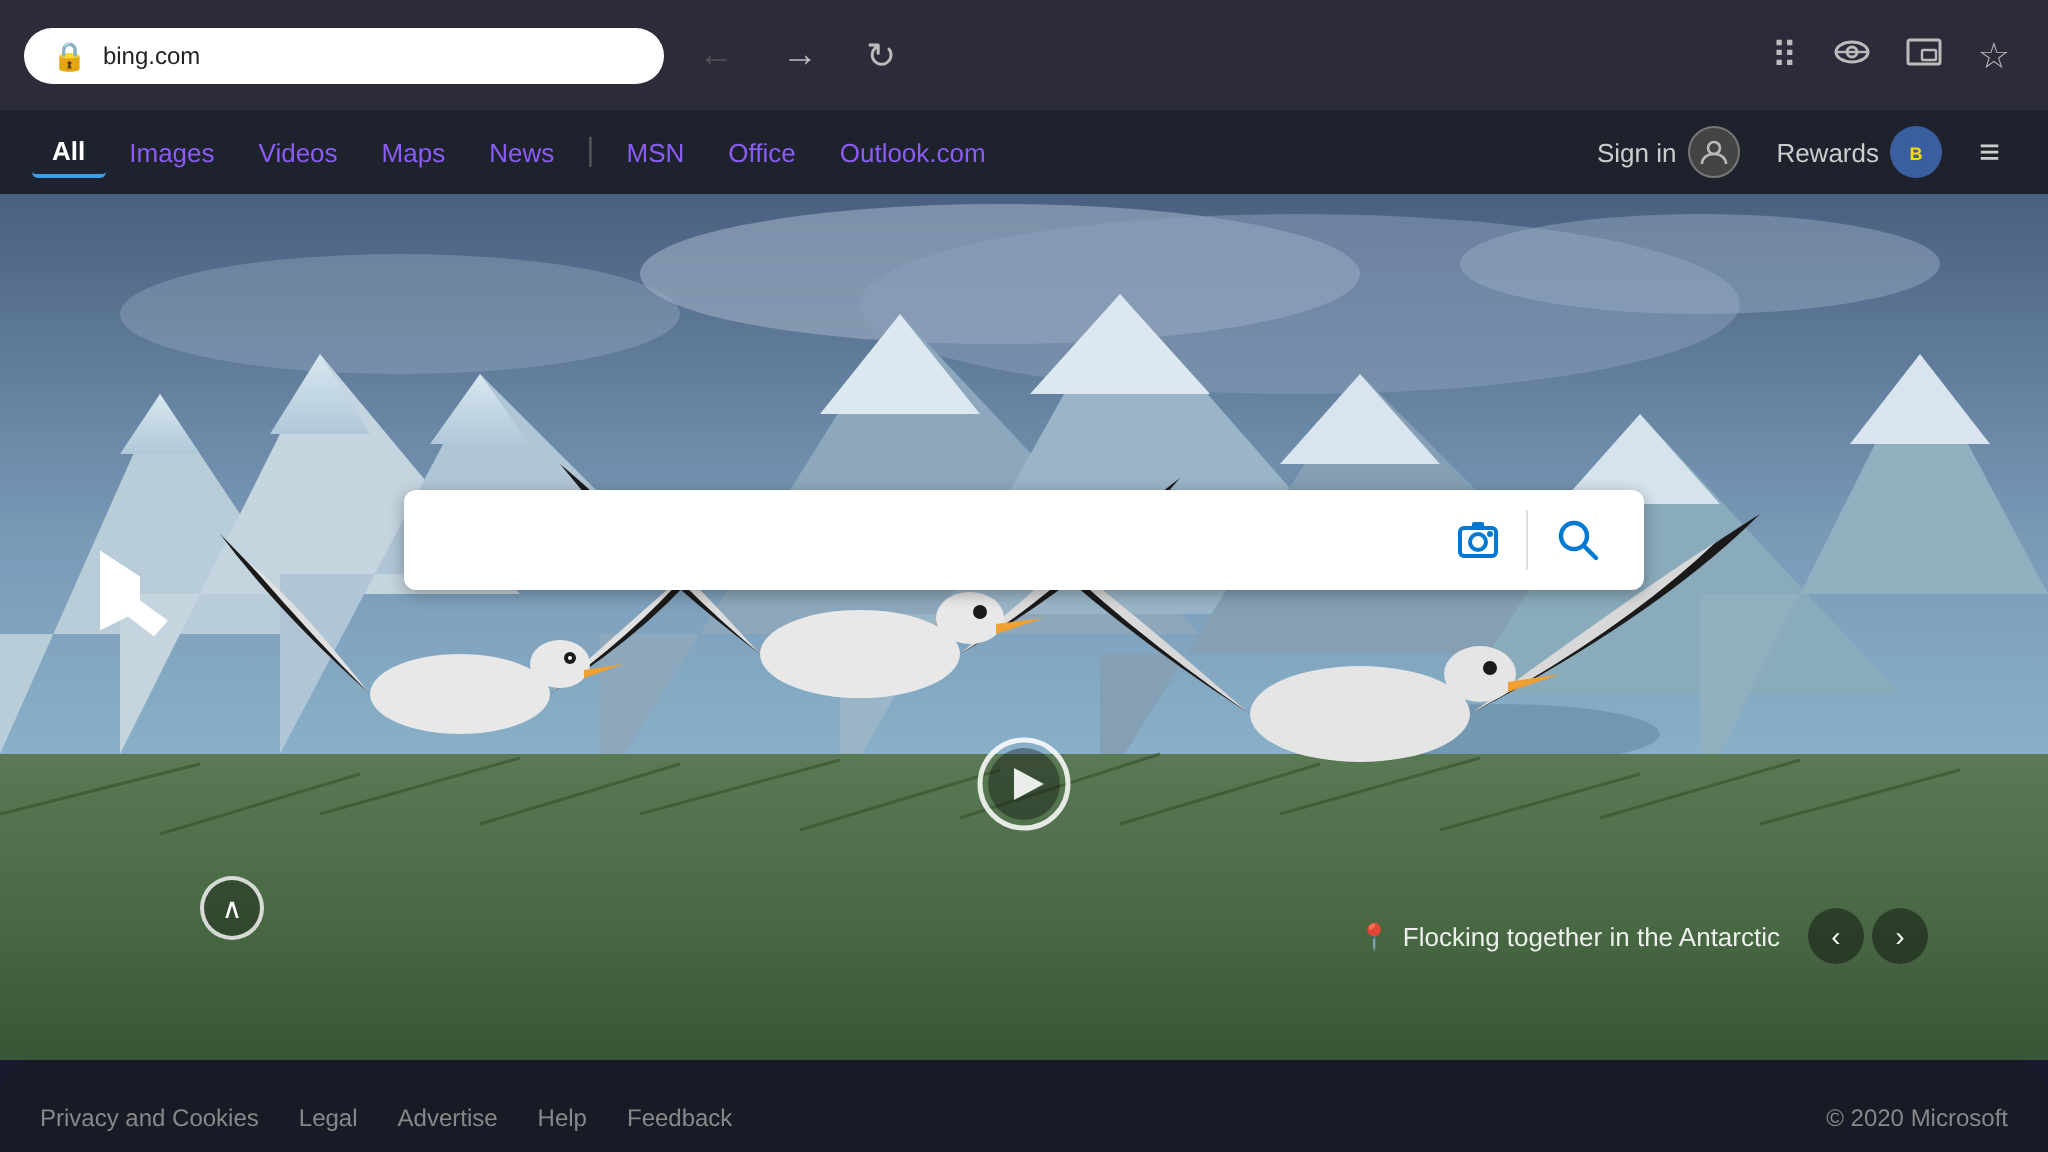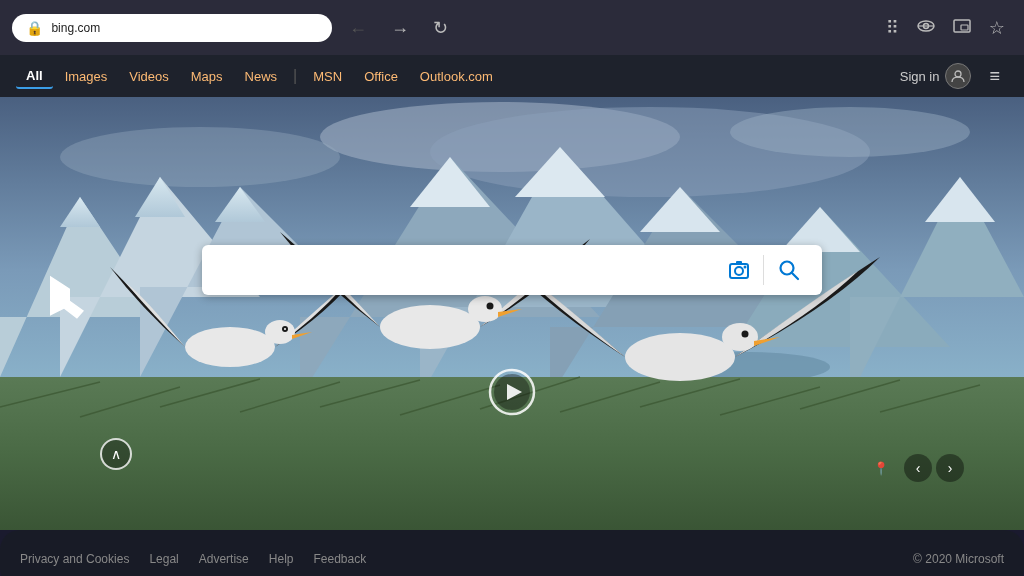--- a/index.html
+++ b/index.html
@@ -45,21 +45,21 @@
     
     .bing-nav {
       background: rgba(30, 35, 45, 0.92);
       display: flex;
       align-items: center;
       padding: 0 16px;
       height: 42px;
       gap: 2px;
     }
     .bing-nav a {
-      color: #fdba74;
+      color: #8b5cf6;
       text-decoration: none;
       font-size: 13px;
       padding: 4px 10px;
       border-radius: 3px;
     }
     .bing-nav a.active {
       color: #fff;
       border-bottom: 2px solid #3b9ee8;
       font-weight: 600;
     }
@@ -337,20 +337,29 @@
   <div class="nav-spacer"></div>
   <div class="sign-in-btn">
     <span>Sign in</span>
     <div class="user-circle">
       <svg width="14" height="14" viewBox="0 0 14 14" fill="none">
         <circle cx="7" cy="5" r="3" stroke="#bbb" stroke-width="1.3" fill="none"></circle>
         <path d="M1 13c0-3 2.5-5 6-5s6 2 6 5" stroke="#bbb" stroke-width="1.3" fill="none"></path>
       </svg>
     </div>
   </div>
+  <div class="rewards-btn">
+    <span>Rewards</span>
+    <div class="rewards-icon">
+      <svg width="16" height="16" viewBox="0 0 16 16" fill="none">
+        <circle cx="8" cy="8" r="6" fill="#3a5fa0"></circle>
+        <text x="8" y="12" text-anchor="middle" font-size="9" fill="#ffd700" font-weight="bold">B</text>
+      </svg>
+    </div>
+  </div>
   <button class="hamburger-btn">≡</button>
 </div>
 
 <div class="main-content">
 
   <div class="bg-image"></div>
 
   <svg class="landscape-svg" viewBox="0 0 1024 433" preserveAspectRatio="xMidYMid slice">
 
     <defs>
@@ -486,20 +495,21 @@
           <line x1="14" y1="14" x2="20" y2="20" stroke="#0078d4" stroke-width="2.2" stroke-linecap="round"></line>
         </svg>
       </button>
     </div>
   </div>
 
   <div class="scroll-indicator">∧</div>
 
   <div class="image-caption">
     <span class="location-icon">📍</span>
+    <span>Flocking together in the Antarctic</span>
     <div class="caption-nav">
       <button class="caption-nav-btn">‹</button>
       <button class="caption-nav-btn">›</button>
     </div>
   </div>
 </div>
 
 <div class="footer">
   <div class="footer-links">
     <a href="#">Privacy and Cookies</a>

